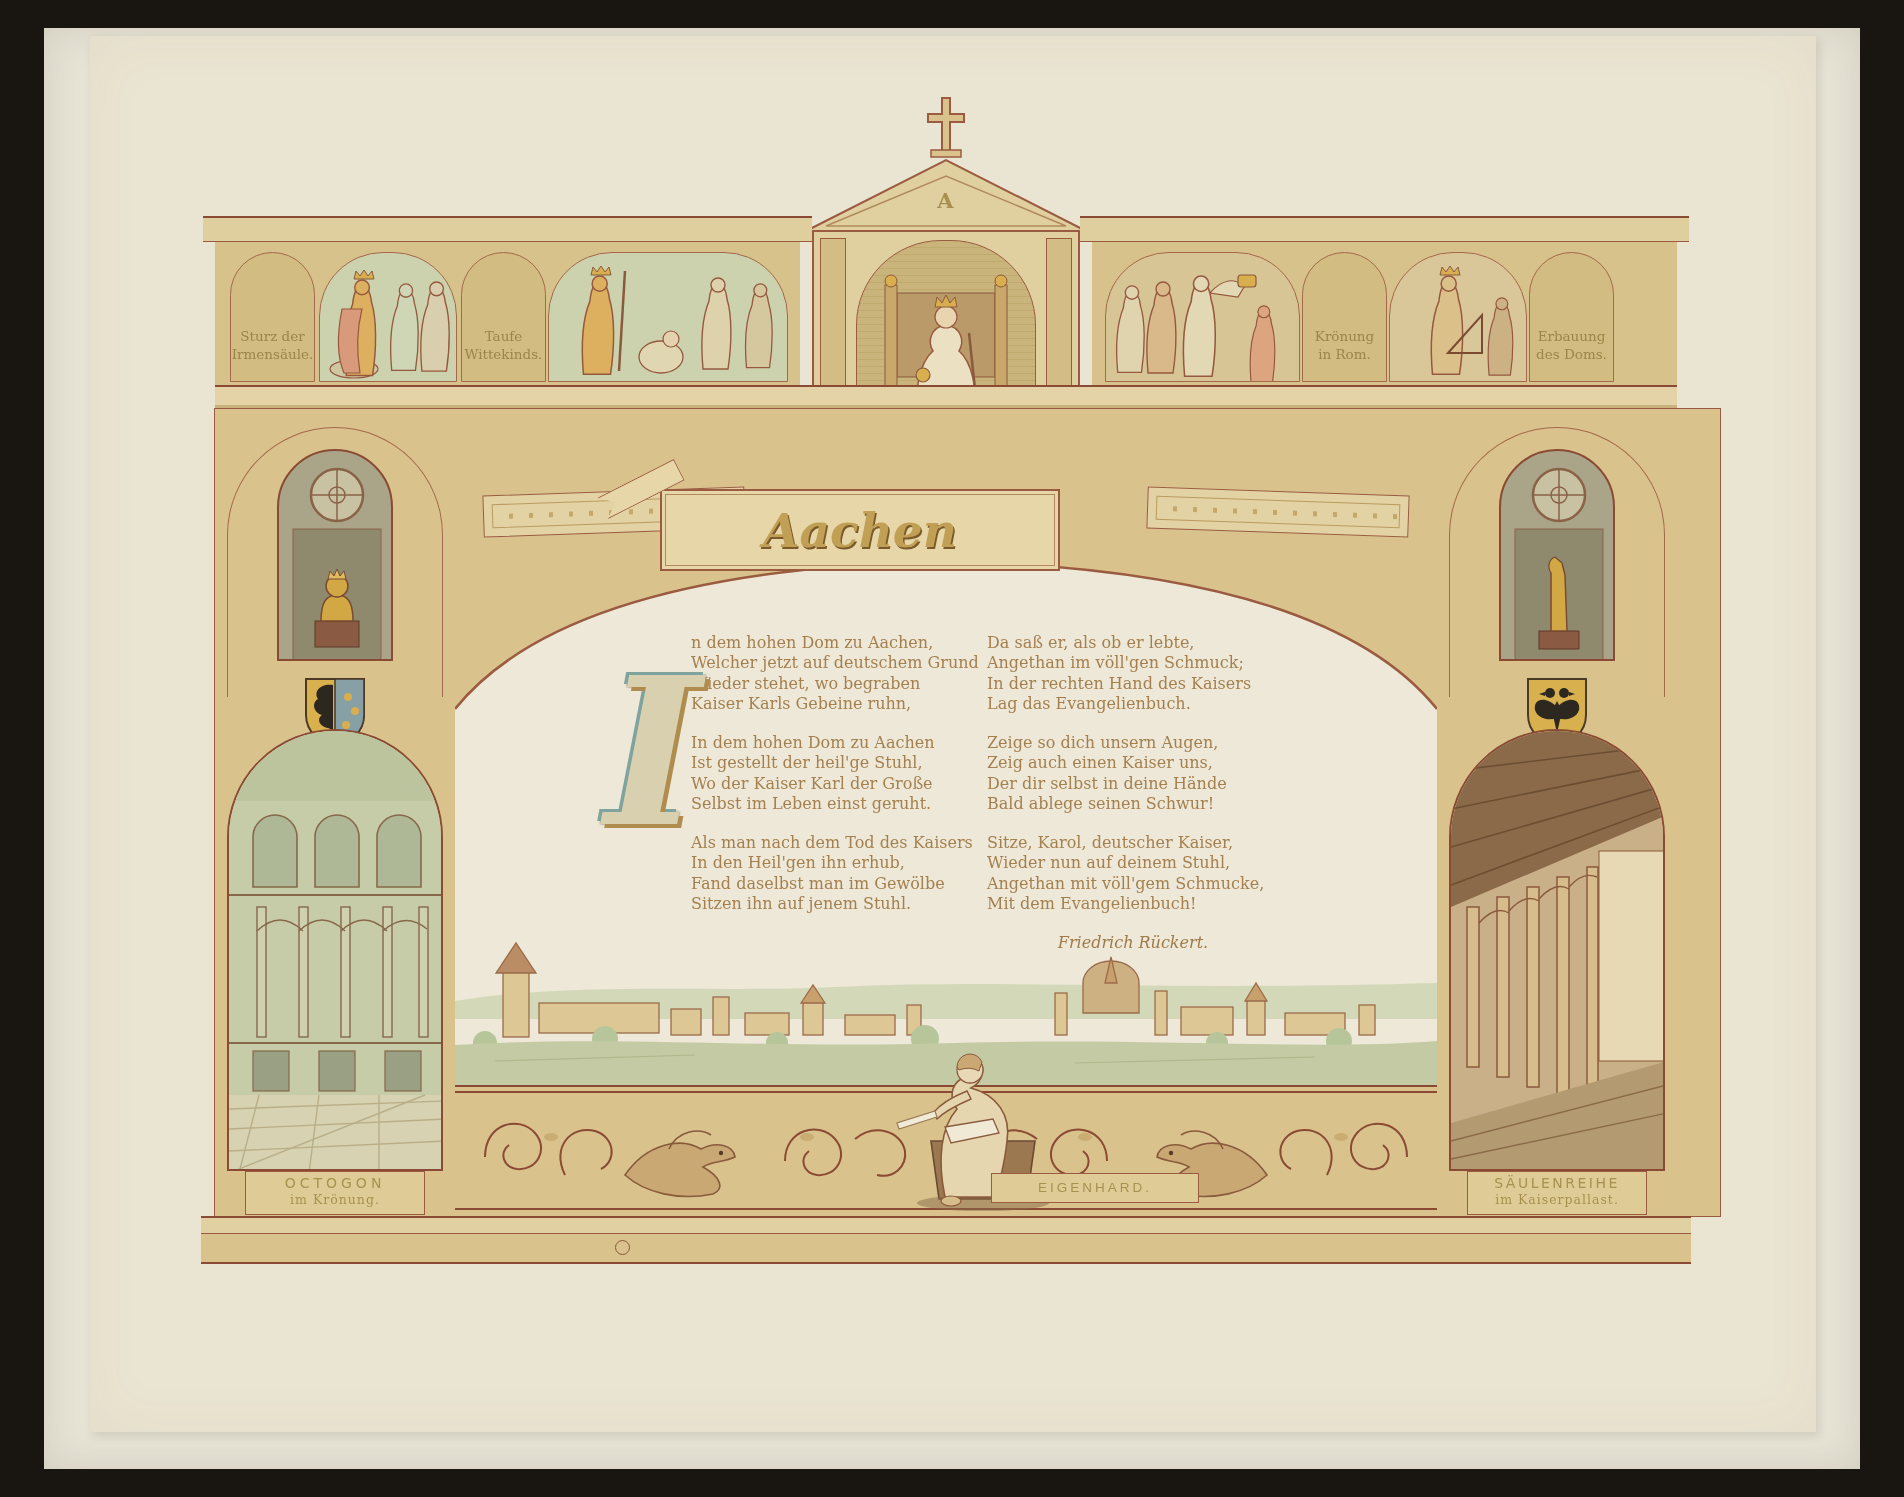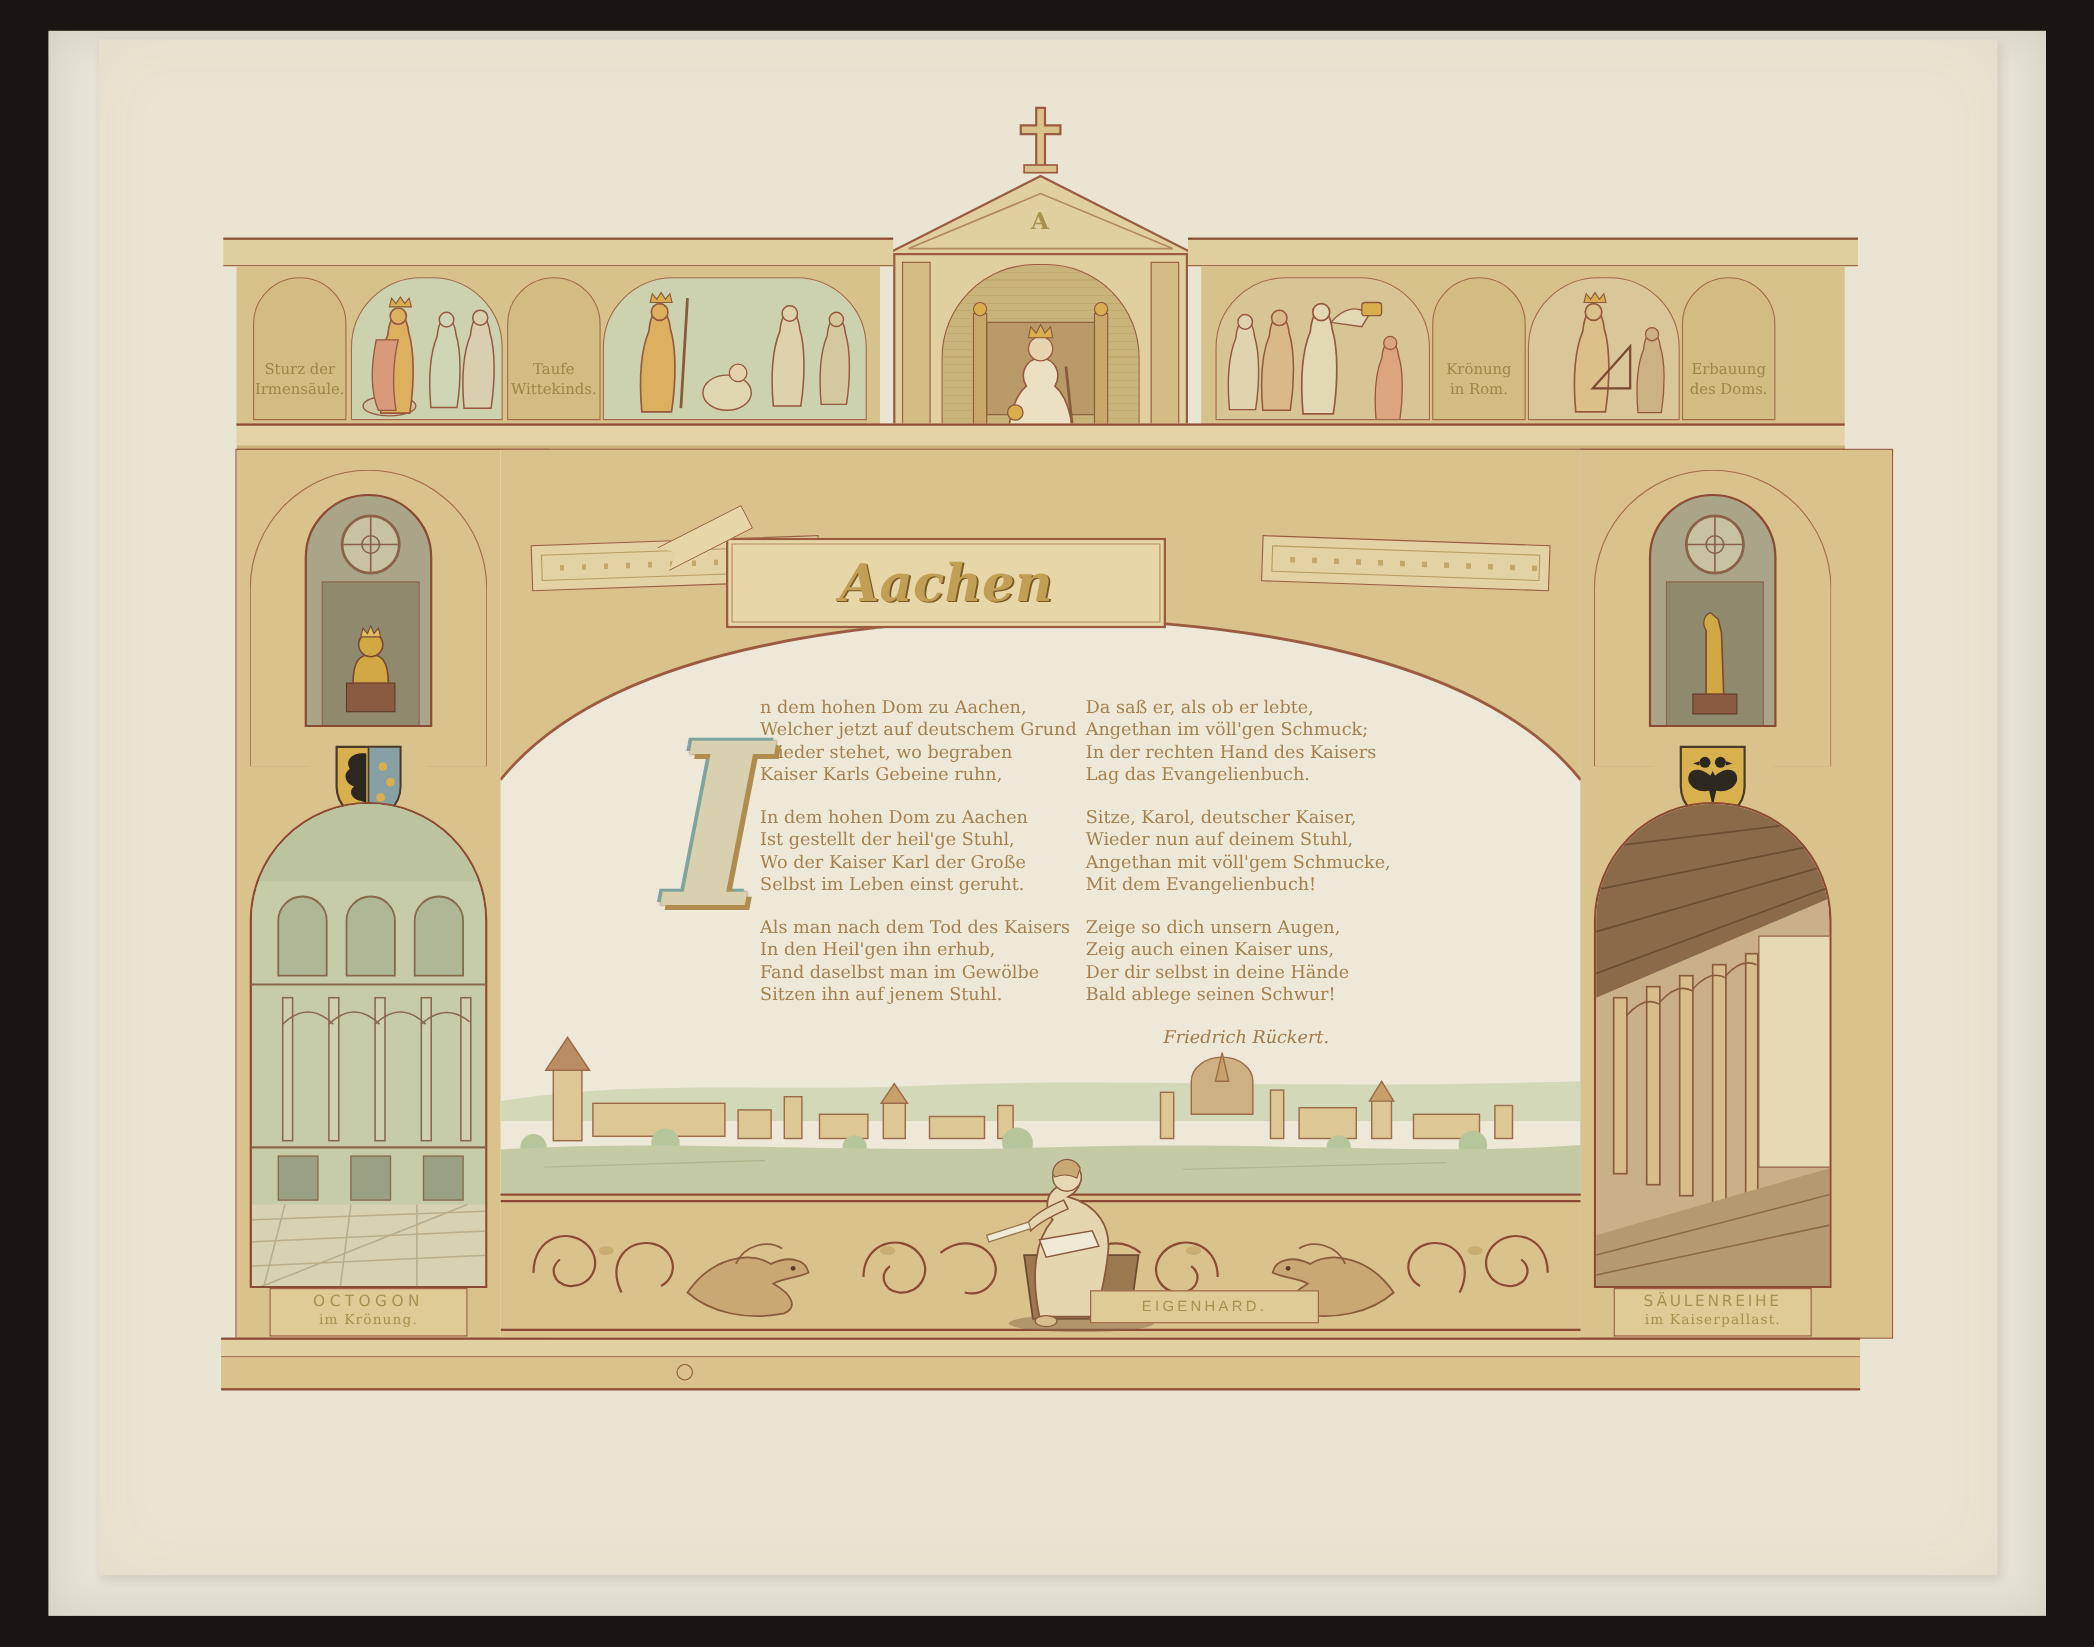--- a/index.html
+++ b/index.html
@@ -390,28 +390,28 @@
         <p>Als man nach dem Tod des Kaisers
 In den Heil'gen ihn erhub,
 Fand daselbst man im Gewölbe
 Sitzen ihn auf jenem Stuhl.</p>
       </div>
       <div class="col cr">
         <p>Da saß er, als ob er lebte,
 Angethan im völl'gen Schmuck;
 In der rechten Hand des Kaisers
 Lag das Evangelienbuch.</p>
+        <p>Zeige so dich unsern Augen,
+Zeig auch einen Kaiser uns,
+Der dir selbst in deine Hände
+Bald ablege seinen Schwur!</p>
         <p>Sitze, Karol, deutscher Kaiser,
 Wieder nun auf deinem Stuhl,
 Angethan mit völl'gem Schmucke,
 Mit dem Evangelienbuch!</p>
-        <p>Zeige so dich unsern Augen,
-Zeig auch einen Kaiser uns,
-Der dir selbst in deine Hände
-Bald ablege seinen Schwur!</p>
         <p class="signature">Friedrich Rückert.</p>
       </div>
 
       <svg class="panorama" viewBox="0 0 982 146">
         <path d="M0,62 C120,42 260,54 380,48 C560,40 700,52 982,44 V80 H0 Z" fill="#d3d9b8"></path>
         <g stroke="#9b6b4a" stroke-width="1.3" fill="#ddc795">
           <rect x="48" y="32" width="26" height="66"></rect>
           <polygon points="41,34 61,4 81,34" fill="#bb8d64"></polygon>
           <rect x="84" y="64" width="120" height="30"></rect>
           <rect x="216" y="70" width="30" height="26"></rect>

